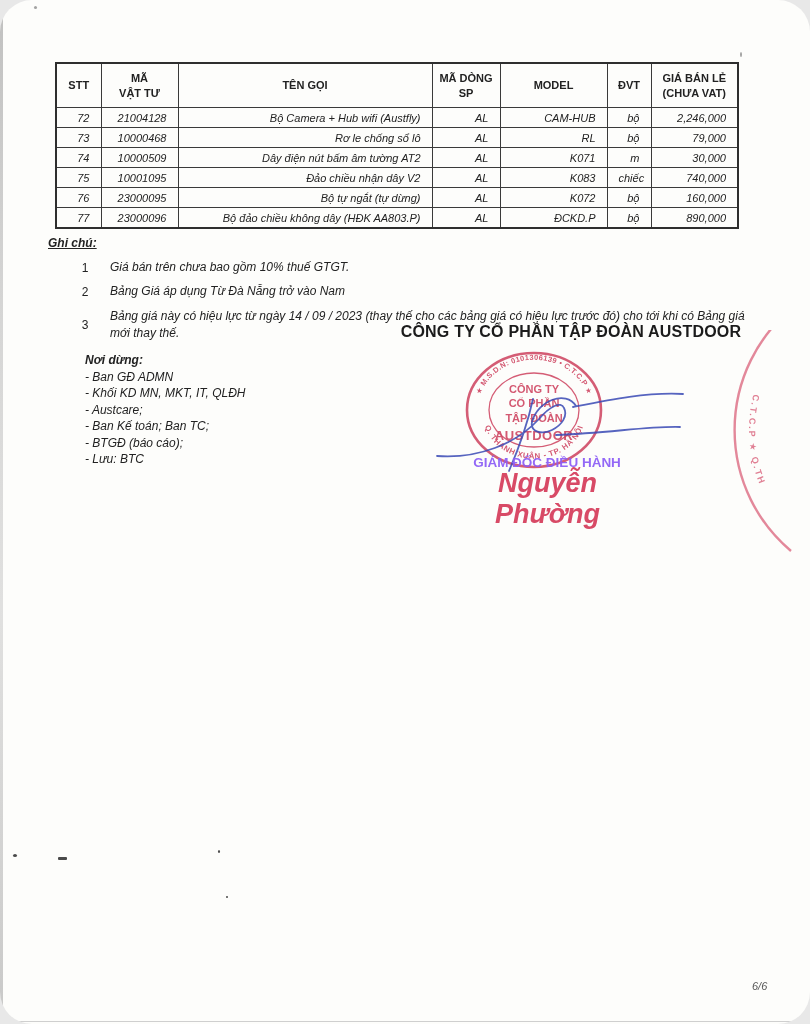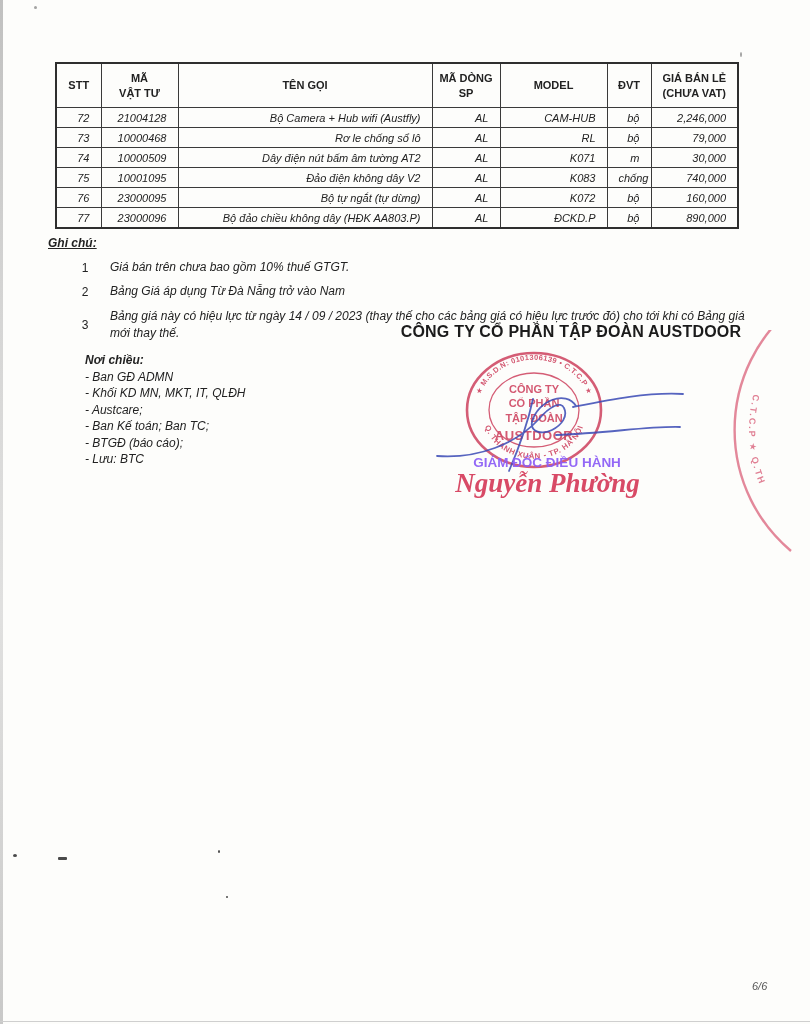--- a/index.html
+++ b/index.html
@@ -1,19 +1,19 @@
 <!DOCTYPE html>
 <html><head>
 <meta charset="utf-8">
 <style>
   html,body{margin:0;padding:0;background:#e8e8e8;}
   .page{
     position:relative;width:810px;height:1024px;background:#fdfdfb;
     font-family:"Liberation Sans","DejaVu Sans",sans-serif;color:#222;
-    overflow:hidden;margin:0 auto;
+    overflow:hidden;margin:0 auto;border-radius:32px;
   }
   
   .edge-left{position:absolute;left:0;top:0;width:3px;height:1024px;
     background:linear-gradient(180deg,#8f8f8f 0%,#b5b5b5 30%,#c9c9c9 60%,#9e9e9e 100%);opacity:.55;}
   .edge-bottom{position:absolute;left:0;bottom:2px;width:810px;height:1px;background:#cfcfcf;}
   .speck{position:absolute;background:#4a4a4a;border-radius:50%;}
 
   
   .table-wrap{position:absolute;left:55px;top:62px;}
   table.price{border-collapse:collapse;table-layout:fixed;width:682px;
@@ -40,21 +40,21 @@
   
   .recipients{position:absolute;left:85px;top:352px;width:280px;font-size:12px;
     font-style:italic;line-height:16.5px;}
   .recipients-title{font-weight:bold;}
 
   
   .stamp-svg{position:absolute;left:380px;top:330px;width:430px;height:235px;}
   .role-label{position:absolute;left:462px;top:455px;width:170px;text-align:center;
     font-weight:bold;font-size:13.5px;color:#8b5cf6;opacity:.92;}
   .sig-name{position:absolute;left:450px;top:468px;width:195px;text-align:center;
-    font-family:Liberation Serif, serif;font-style:italic;font-weight:bold;
+    font-family:Liberation Sans, sans-serif;font-style:italic;font-weight:bold;
     font-size:27px;color:#d84a66;}
   .page-num{position:absolute;left:752px;top:980px;font-size:11px;color:#555;font-style:italic;}
 </style>
 </head>
 <body>
 
 <div class="page">
 
   <div class="edge-left"></div>
   <div class="edge-bottom"></div>
@@ -108,24 +108,24 @@
           <td>10000509</td>
           <td class="c-name">Dây điện nút bấm âm tường AT2</td>
           <td>AL</td>
           <td>K071</td>
           <td>m</td>
           <td class="c-price">30,000</td>
         </tr>
         <tr>
           <td>75</td>
           <td>10001095</td>
-          <td class="c-name">Đảo điện không dây V2</td>
+          <td class="c-name">Đảo chiều nhận dây V2</td>
           <td>AL</td>
           <td>K083</td>
-          <td>chống</td>
+          <td>chiếc</td>
           <td class="c-price">740,000</td>
         </tr>
         <tr>
           <td>76</td>
           <td>23000095</td>
           <td class="c-name">Bộ tự ngắt (tự dừng)</td>
           <td>AL</td>
           <td>K072</td>
           <td>bộ</td>
           <td class="c-price">160,000</td>
@@ -155,21 +155,21 @@
     </div>
     <div class="note-row">
       <div class="note-num">3</div>
       <div class="note-text">Bảng giá này có hiệu lực từ ngày 14 / 09 / 2023 (thay thế cho các bảng giá có hiệu lực trước đó) cho tới khi có Bảng giá mới thay thế.</div>
     </div>
   </div>
 
   <div class="company-title">CÔNG TY CỔ PHẦN TẬP ĐOÀN AUSTDOOR</div>
 
   <div class="recipients">
-    <div class="recipients-title">Nơi chiều:</div>
+    <div class="recipients-title">Nơi dừng:</div>
     <div>- Ban GĐ ADMN</div>
     <div>- Khối KD MN, MKT, IT, QLĐH</div>
     <div>- Austcare;</div>
     <div>- Ban Kế toán; Ban TC;</div>
     <div>- BTGĐ (báo cáo);</div>
     <div>- Lưu: BTC</div>
   </div>
 
   <svg class="stamp-svg" viewBox="0 0 430 235">
     <g stroke="#cf4763" fill="none" opacity="0.88">

